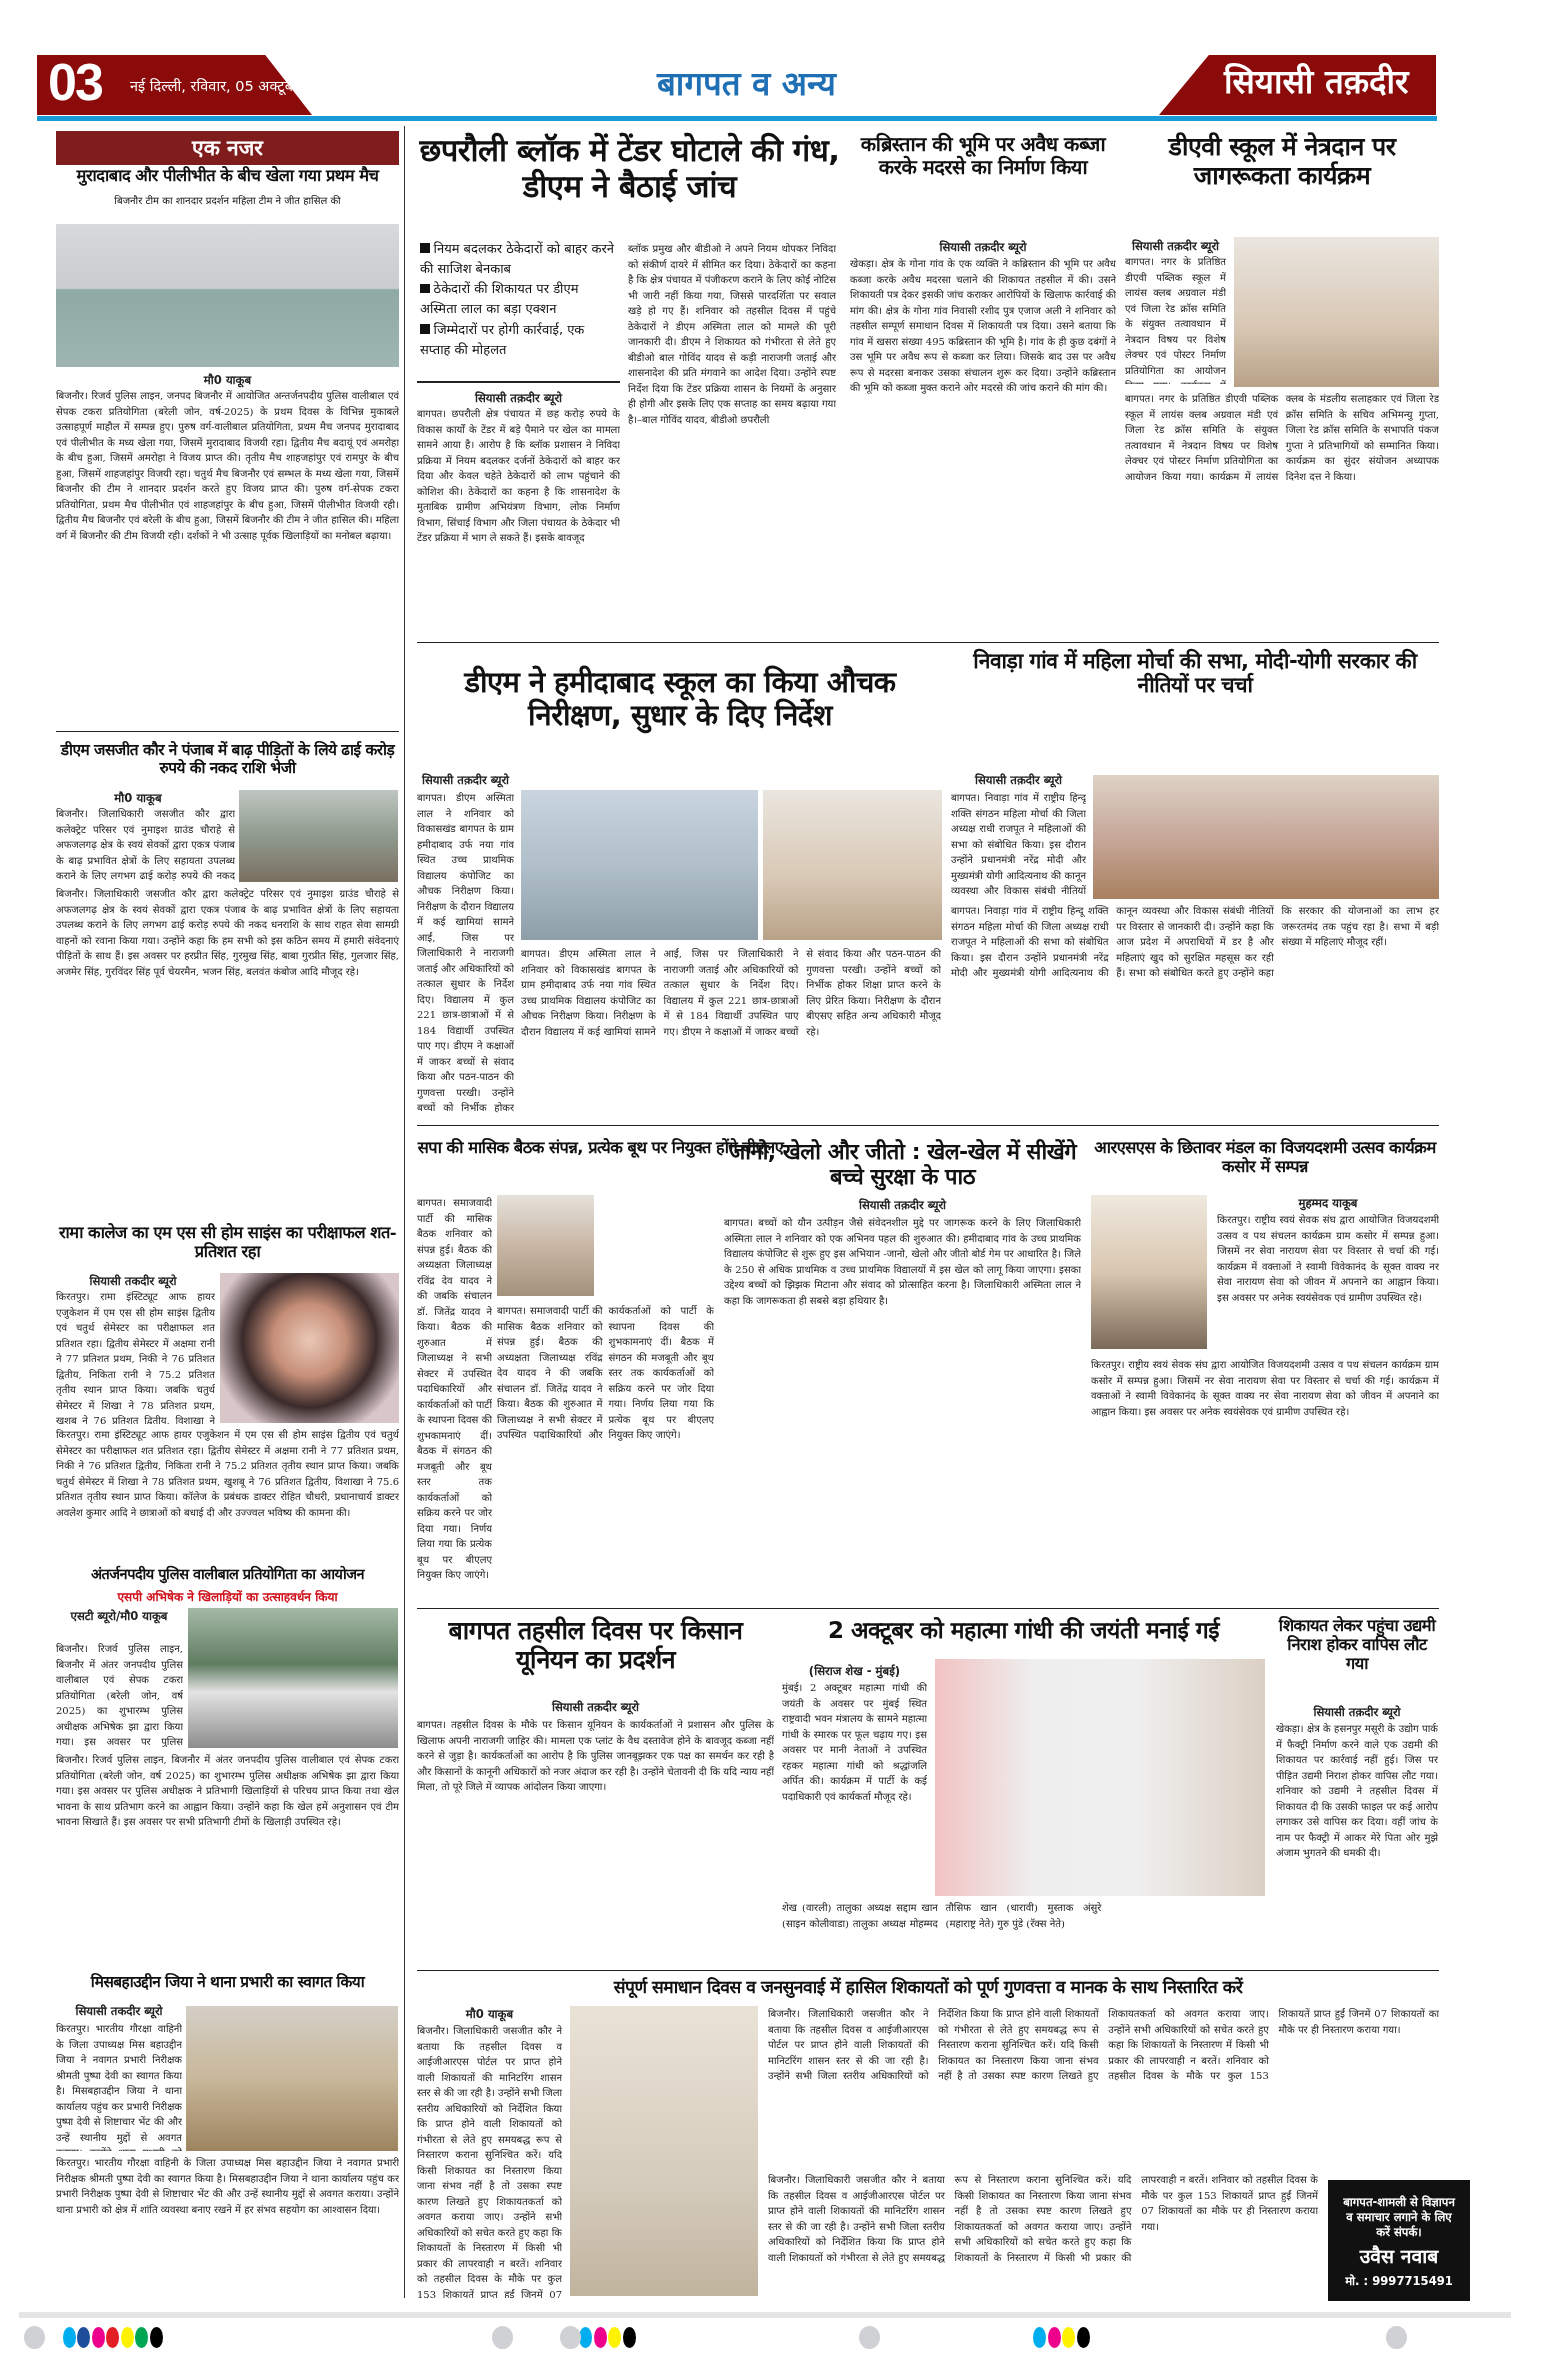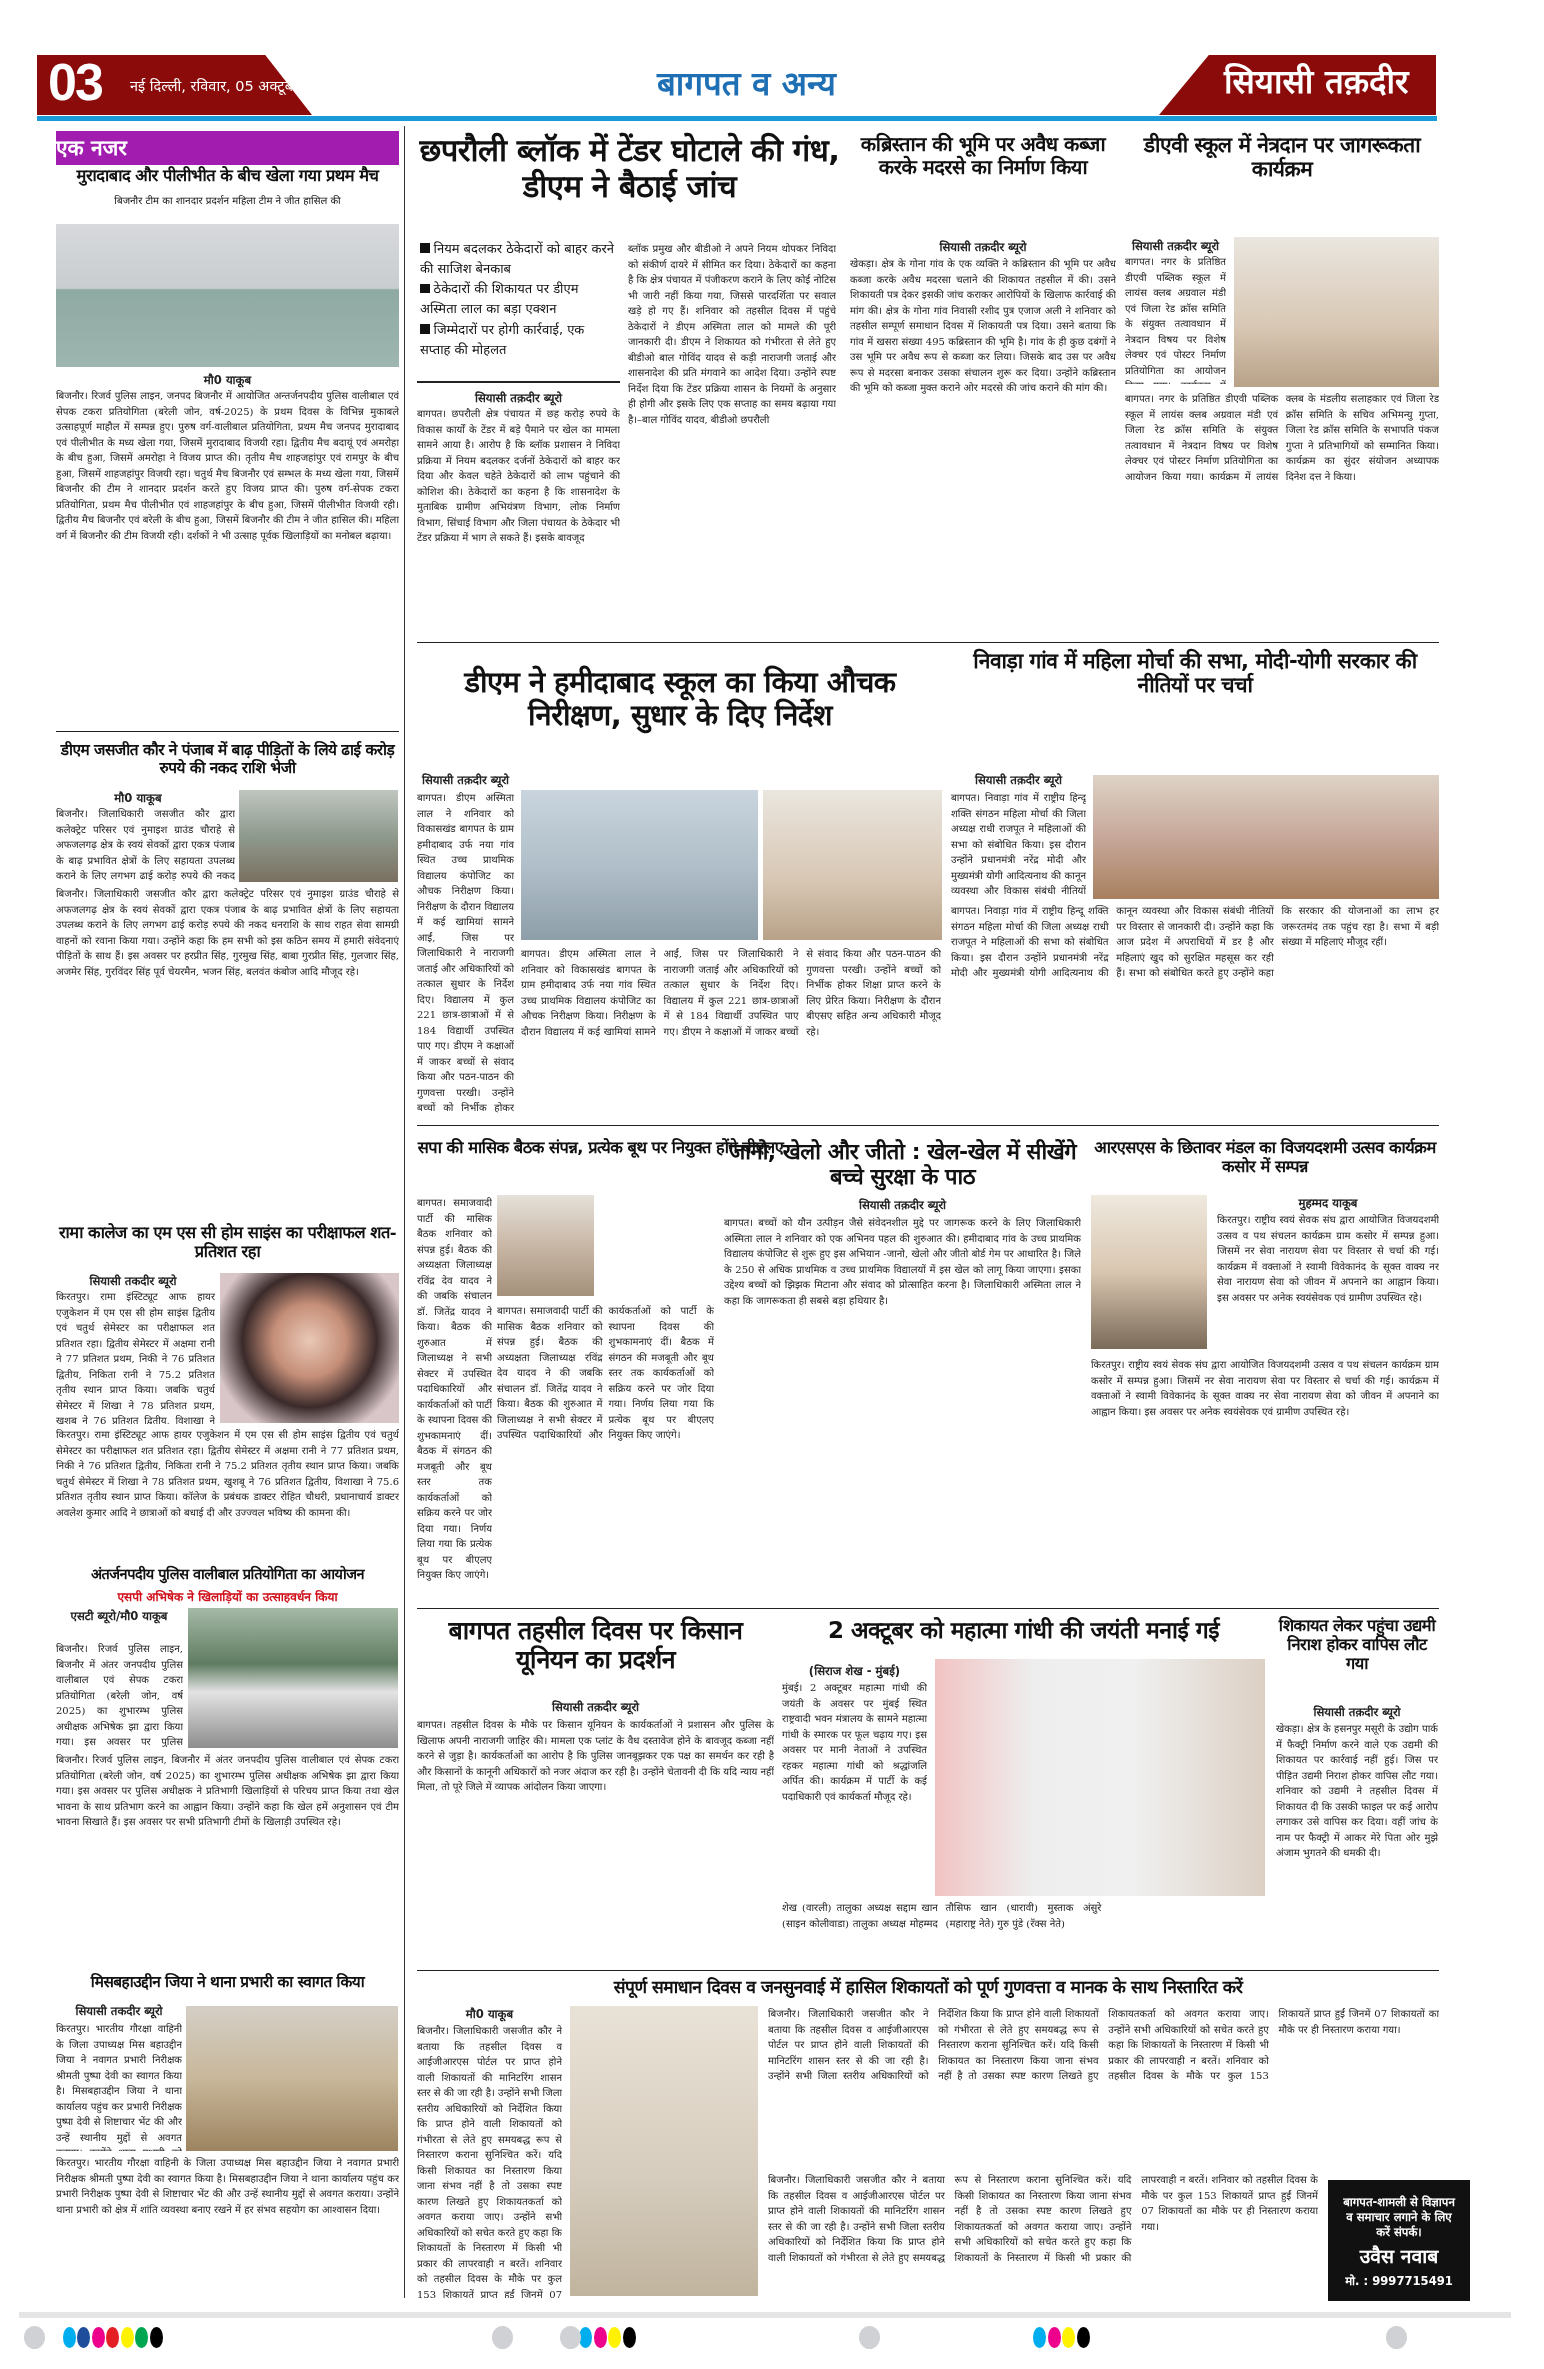--- a/index.html
+++ b/index.html
@@ -31,21 +31,21 @@
   .photo.truck { background: linear-gradient(180deg, #bfc6c0 0%, #8f9a8e 50%, #7a6f60 100%); }
   .photo.portrait { background: radial-gradient(circle at 50% 45%, #e9c8b6 0%, #c58e78 30%, #3a2a2a 55%, #d8c6c8 80%); }
   .photo.police { background: linear-gradient(180deg, #a5b9a7 0%, #5f7c61 40%, #e3e3e3 60%, #8d8d8d 100%); }
   .photo.officer { background: linear-gradient(180deg, #d4cfc6 0%, #c8b79a 50%, #9d8460 100%); }
   .photo.meeting { background: linear-gradient(180deg, #e5e1da 0%, #c9b7a6 50%, #a4917b 100%); }
   .photo.rss { background: linear-gradient(180deg, #efe9df 0%, #d9c6b0 50%, #7a6a58 100%); }
   .photo.gandhi { background: linear-gradient(90deg, #f2c3c3 0%, #eeeeee 30%, #f0f0f0 60%, #dcd0c4 100%); }
   .photo.office { background: linear-gradient(180deg, #e9e2d6 0%, #d6ccbd 60%, #c0b49e 100%); }
   .photo.kids { background: linear-gradient(180deg, #c9d4de 0%, #b0bfc9 50%, #8e9ea9 100%); }
 
-  .ek-nazar { left: 56px; top: 131px; width: 343px; height: 34px; background: #a21caf; color: #fff; font: bold 21px "DejaVu Sans", sans-serif; text-align: left; line-height: 34px; }
+  .ek-nazar { left: 56px; top: 131px; width: 343px; height: 34px; background: #7f1d1d; color: #fff; font: bold 21px "DejaVu Sans", sans-serif; text-align: center; line-height: 34px; }
   .red-sub { color: #d0111b; font-weight: bold; }
 
   .ad-box { left: 1328px; top: 2180px; width: 142px; height: 121px; background: #111; color: #fff; text-align: center; padding-top: 15px; }
   .ad-line { font: bold 11.6px "DejaVu Sans", sans-serif; line-height: 1.3; }
   .ad-name { font: bold 19.3px "DejaVu Sans", sans-serif; margin-top: 1.9px; }
   .ad-phone { font: bold 11.6px "DejaVu Sans", sans-serif; margin-top: 3.9px; }
 
   .bullet-list { font: 13px "DejaVu Sans", sans-serif; line-height: 1.55; color: #111; }
   .bullet-list .sq { display: inline-block; width: 9.7px; height: 9.7px; background: #111; margin-right: 3.9px; }
 
@@ -106,21 +106,21 @@
 </div>
 <div class="abs hrule" style="left:417px; top:381px; width:203px;"></div>
 <div class="abs byline" style="left:417px; top:390px; width:203px;">सियासी तक़दीर ब्यूरो</div>
 <div class="abs body-text" style="left:417px; top:406px; width:203px; height:232px;">बागपत। छपरौली क्षेत्र पंचायत में छह करोड़ रुपये के विकास कार्यों के टेंडर में बड़े पैमाने पर खेल का मामला सामने आया है। आरोप है कि ब्लॉक प्रशासन ने निविदा प्रक्रिया में नियम बदलकर दर्जनों ठेकेदारों को बाहर कर दिया और केवल चहेते ठेकेदारों को लाभ पहुंचाने की कोशिश की। ठेकेदारों का कहना है कि शासनादेश के मुताबिक ग्रामीण अभियंत्रण विभाग, लोक निर्माण विभाग, सिंचाई विभाग और जिला पंचायत के ठेकेदार भी टेंडर प्रक्रिया में भाग ले सकते हैं। इसके बावजूद</div>
 <div class="abs body-text" style="left:628px; top:241px; width:208px; height:396px;">ब्लॉक प्रमुख और बीडीओ ने अपने नियम थोपकर निविदा को संकीर्ण दायरे में सीमित कर दिया। ठेकेदारों का कहना है कि क्षेत्र पंचायत में पंजीकरण कराने के लिए कोई नोटिस भी जारी नहीं किया गया, जिससे पारदर्शिता पर सवाल खड़े हो गए हैं। शनिवार को तहसील दिवस में पहुंचे ठेकेदारों ने डीएम अस्मिता लाल को मामले की पूरी जानकारी दी। डीएम ने शिकायत को गंभीरता से लेते हुए बीडीओ बाल गोविंद यादव से कड़ी नाराजगी जताई और शासनादेश की प्रति मंगवाने का आदेश दिया। उन्होंने स्पष्ट निर्देश दिया कि टेंडर प्रक्रिया शासन के नियमों के अनुसार ही होगी और इसके लिए एक सप्ताह का समय बढ़ाया गया है।–बाल गोविंद यादव, बीडीओ छपरौली</div>
 
 <div class="abs headline" style="left:850px; top:133px; width:266px; font-size:20px;">कब्रिस्तान की भूमि पर अवैध कब्जा करके मदरसे का निर्माण किया</div>
 <div class="abs byline" style="left:850px; top:239px; width:266px;">सियासी तक़दीर ब्यूरो</div>
 <div class="abs body-text" style="left:850px; top:256px; width:266px; height:381px;">खेकड़ा। क्षेत्र के गोना गांव के एक व्यक्ति ने कब्रिस्तान की भूमि पर अवैध कब्जा करके अवैध मदरसा चलाने की शिकायत तहसील में की। उसने शिकायती पत्र देकर इसकी जांच कराकर आरोपियों के खिलाफ कार्रवाई की मांग की। क्षेत्र के गोना गांव निवासी रशीद पुत्र एजाज अली ने शनिवार को तहसील सम्पूर्ण समाधान दिवस में शिकायती पत्र दिया। उसने बताया कि गांव में खसरा संख्या 495 कब्रिस्तान की भूमि है। गांव के ही कुछ दबंगों ने उस भूमि पर अवैध रूप से कब्जा कर लिया। जिसके बाद उस पर अवैध रूप से मदरसा बनाकर उसका संचालन शुरू कर दिया। उन्होंने कब्रिस्तान की भूमि को कब्जा मुक्त कराने ओर मदरसे की जांच कराने की मांग की।</div>
 
-<div class="abs headline" style="left:1125px; top:133px; width:314px; font-size:21px;">डीएवी स्कूल में नेत्रदान पर जागरूकता कार्यक्रम</div>
+<div class="abs headline" style="left:1125px; top:133px; width:314px; font-size:25px;">डीएवी स्कूल में नेत्रदान पर जागरूकता कार्यक्रम</div>
 <div class="abs byline" style="left:1125px; top:238px; width:101px;">सियासी तक़दीर ब्यूरो</div>
 <div class="abs body-text" style="left:1125px; top:254px; width:101px; height:130px;">बागपत। नगर के प्रतिष्ठित डीएवी पब्लिक स्कूल में लायंस क्लब अग्रवाल मंडी एवं जिला रेड क्रॉस समिति के संयुक्त तत्वावधान में नेत्रदान विषय पर विशेष लेक्चर एवं पोस्टर निर्माण प्रतियोगिता का आयोजन किया गया। कार्यक्रम में लायंस क्लब के मंडलीय सलाहकार एवं जिला रेड क्रॉस समिति के सचिव अभिमन्यु गुप्ता, जिला रेड क्रॉस समिति के सभापति पंकज गुप्ता ने प्रतिभागियों को सम्मानित किया। कार्यक्रम का सुंदर संयोजन अध्यापक दिनेश दत्त ने किया।</div>
 <div class="abs photo school" style="left:1234px; top:237px; width:205px; height:150px;"></div>
 <div class="abs body-text" style="left:1125px; top:391px; width:314px; height:246px; column-count:2; column-gap:7.7px;">बागपत। नगर के प्रतिष्ठित डीएवी पब्लिक स्कूल में लायंस क्लब अग्रवाल मंडी एवं जिला रेड क्रॉस समिति के संयुक्त तत्वावधान में नेत्रदान विषय पर विशेष लेक्चर एवं पोस्टर निर्माण प्रतियोगिता का आयोजन किया गया। कार्यक्रम में लायंस क्लब के मंडलीय सलाहकार एवं जिला रेड क्रॉस समिति के सचिव अभिमन्यु गुप्ता, जिला रेड क्रॉस समिति के सभापति पंकज गुप्ता ने प्रतिभागियों को सम्मानित किया। कार्यक्रम का सुंदर संयोजन अध्यापक दिनेश दत्त ने किया।</div>
 
 <div class="abs hrule" style="left:417px; top:642px; width:1022px; height:1px;"></div>
 <div class="abs headline" style="left:417px; top:666px; width:526px; font-size:29px;">डीएम ने हमीदाबाद स्कूल का किया औचक निरीक्षण, सुधार के दिए निर्देश</div>
 <div class="abs byline" style="left:417px; top:772px; width:97px;">सियासी तक़दीर ब्यूरो</div>
 <div class="abs body-text" style="left:417px; top:790px; width:97px; height:328px;">बागपत। डीएम अस्मिता लाल ने शनिवार को विकासखंड बागपत के ग्राम हमीदाबाद उर्फ नया गांव स्थित उच्च प्राथमिक विद्यालय कंपोजिट का औचक निरीक्षण किया। निरीक्षण के दौरान विद्यालय में कई खामियां सामने आईं, जिस पर जिलाधिकारी ने नाराजगी जताई और अधिकारियों को तत्काल सुधार के निर्देश दिए। विद्यालय में कुल 221 छात्र-छात्राओं में से 184 विद्यार्थी उपस्थित पाए गए। डीएम ने कक्षाओं में जाकर बच्चों से संवाद किया और पठन-पाठन की गुणवत्ता परखी। उन्होंने बच्चों को निर्भीक होकर शिक्षा प्राप्त करने के लिए प्रेरित किया। निरीक्षण के दौरान बीएसए सहित अन्य अधिकारी मौजूद रहे।</div>
 <div class="abs photo kids" style="left:521px; top:790px; width:237px; height:150px;"></div>

